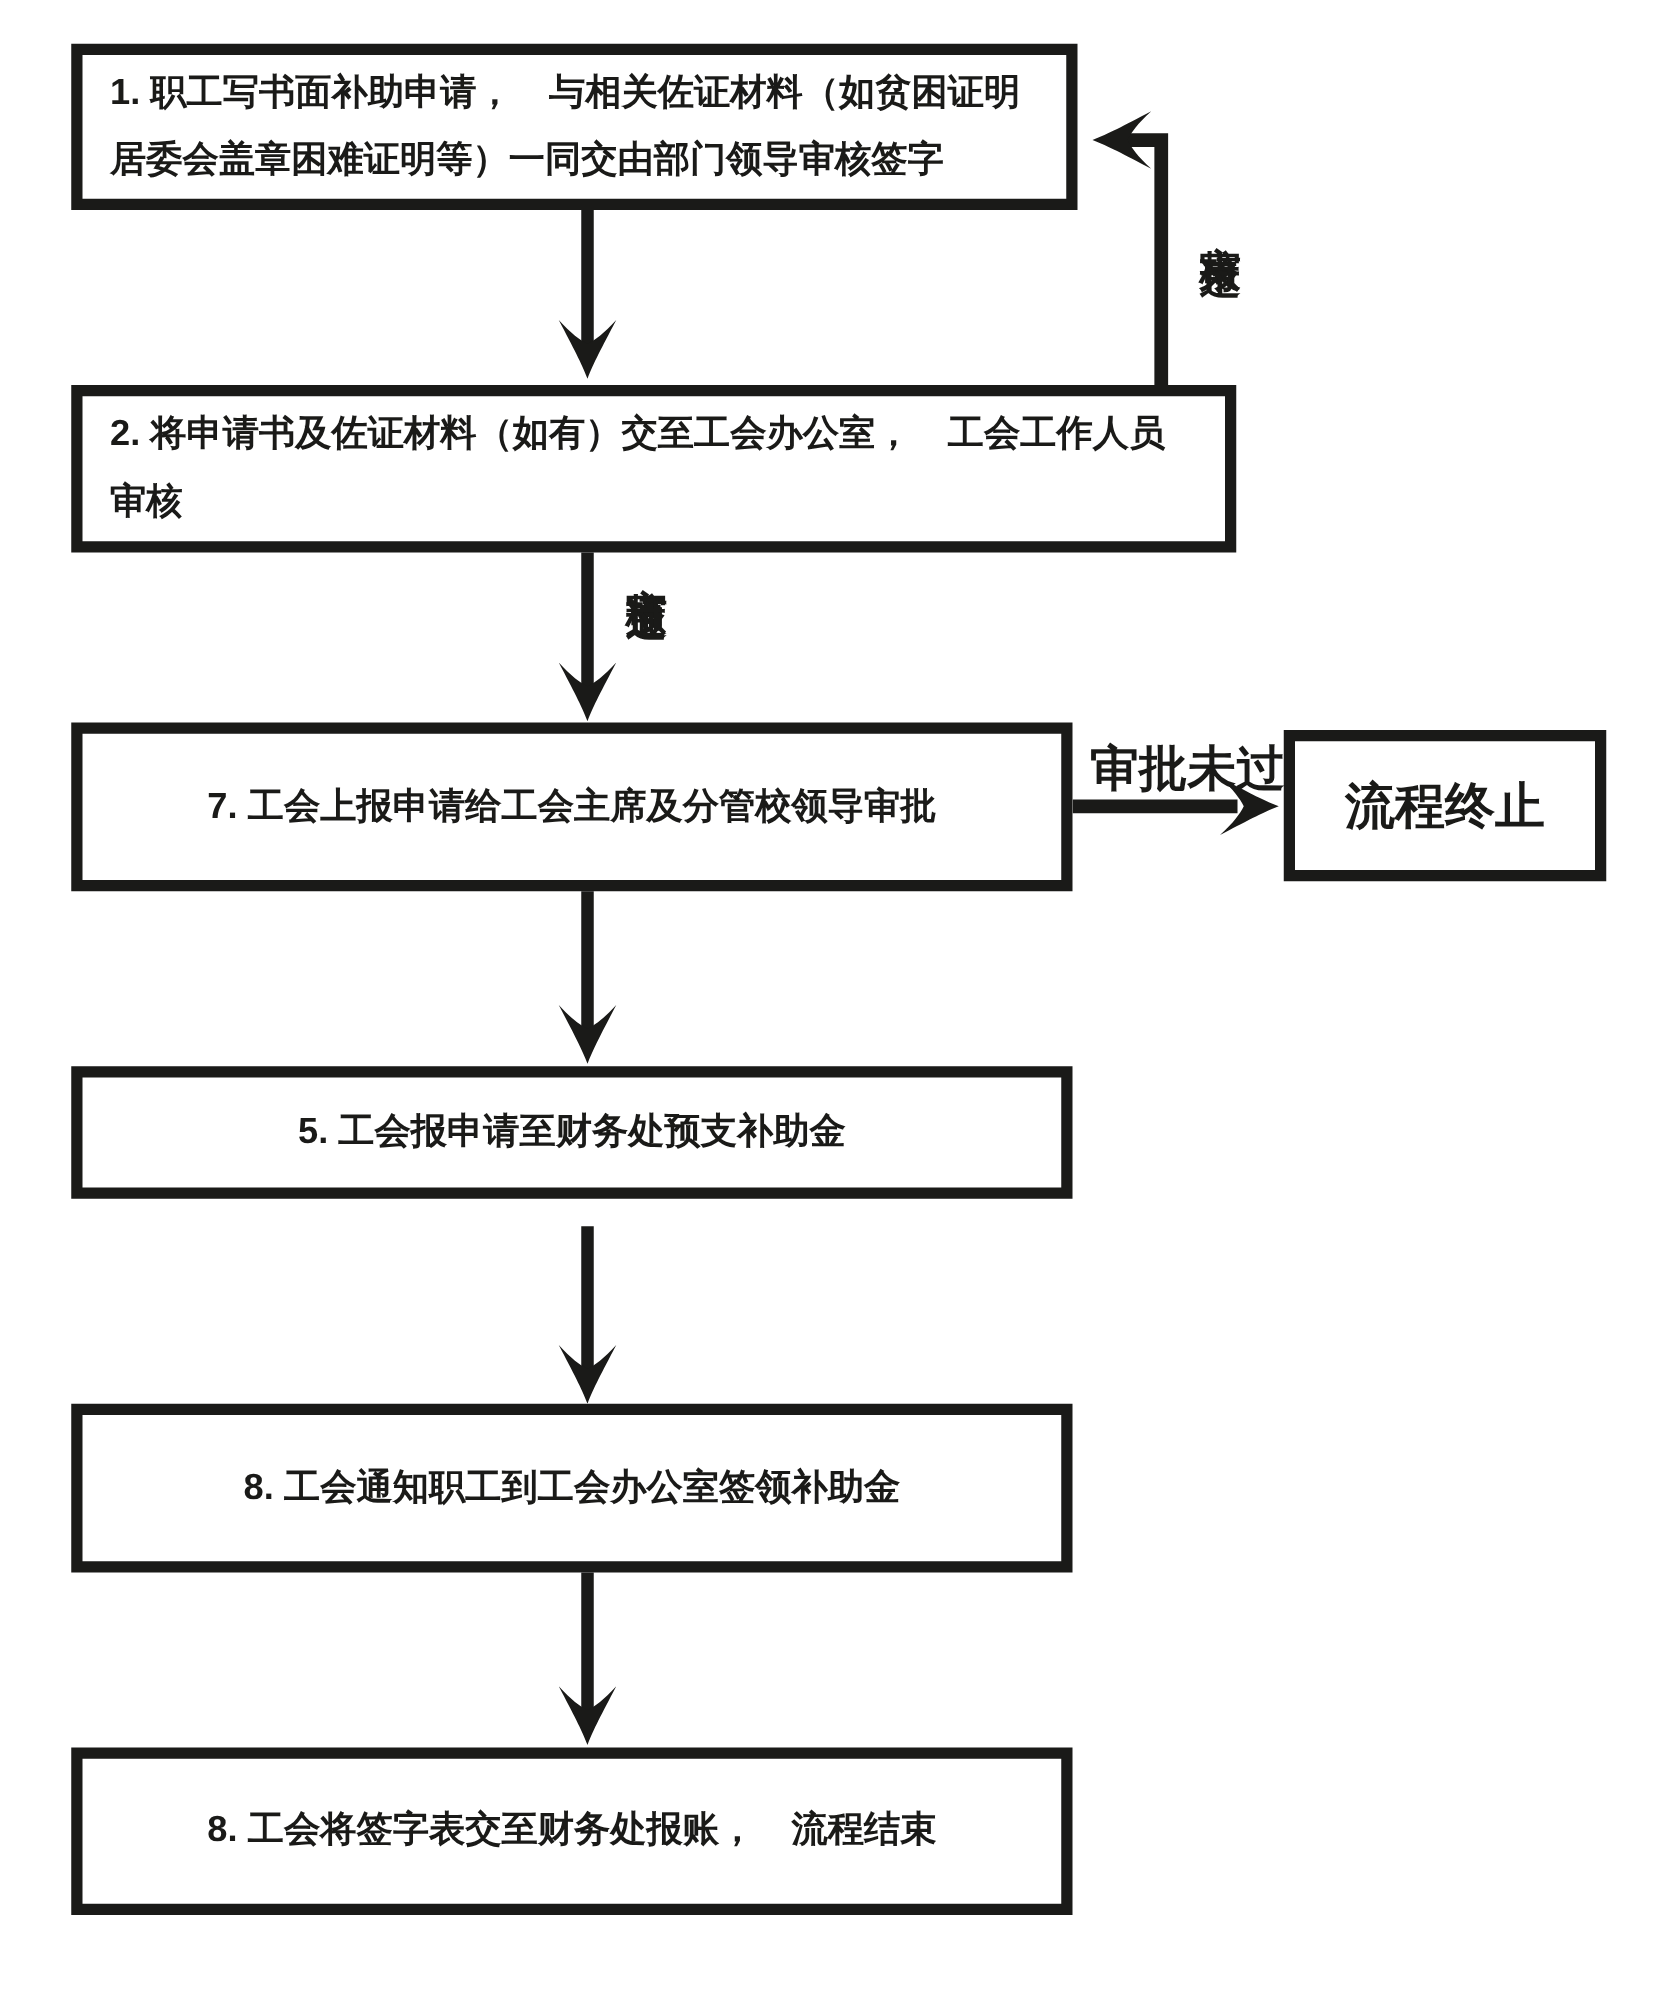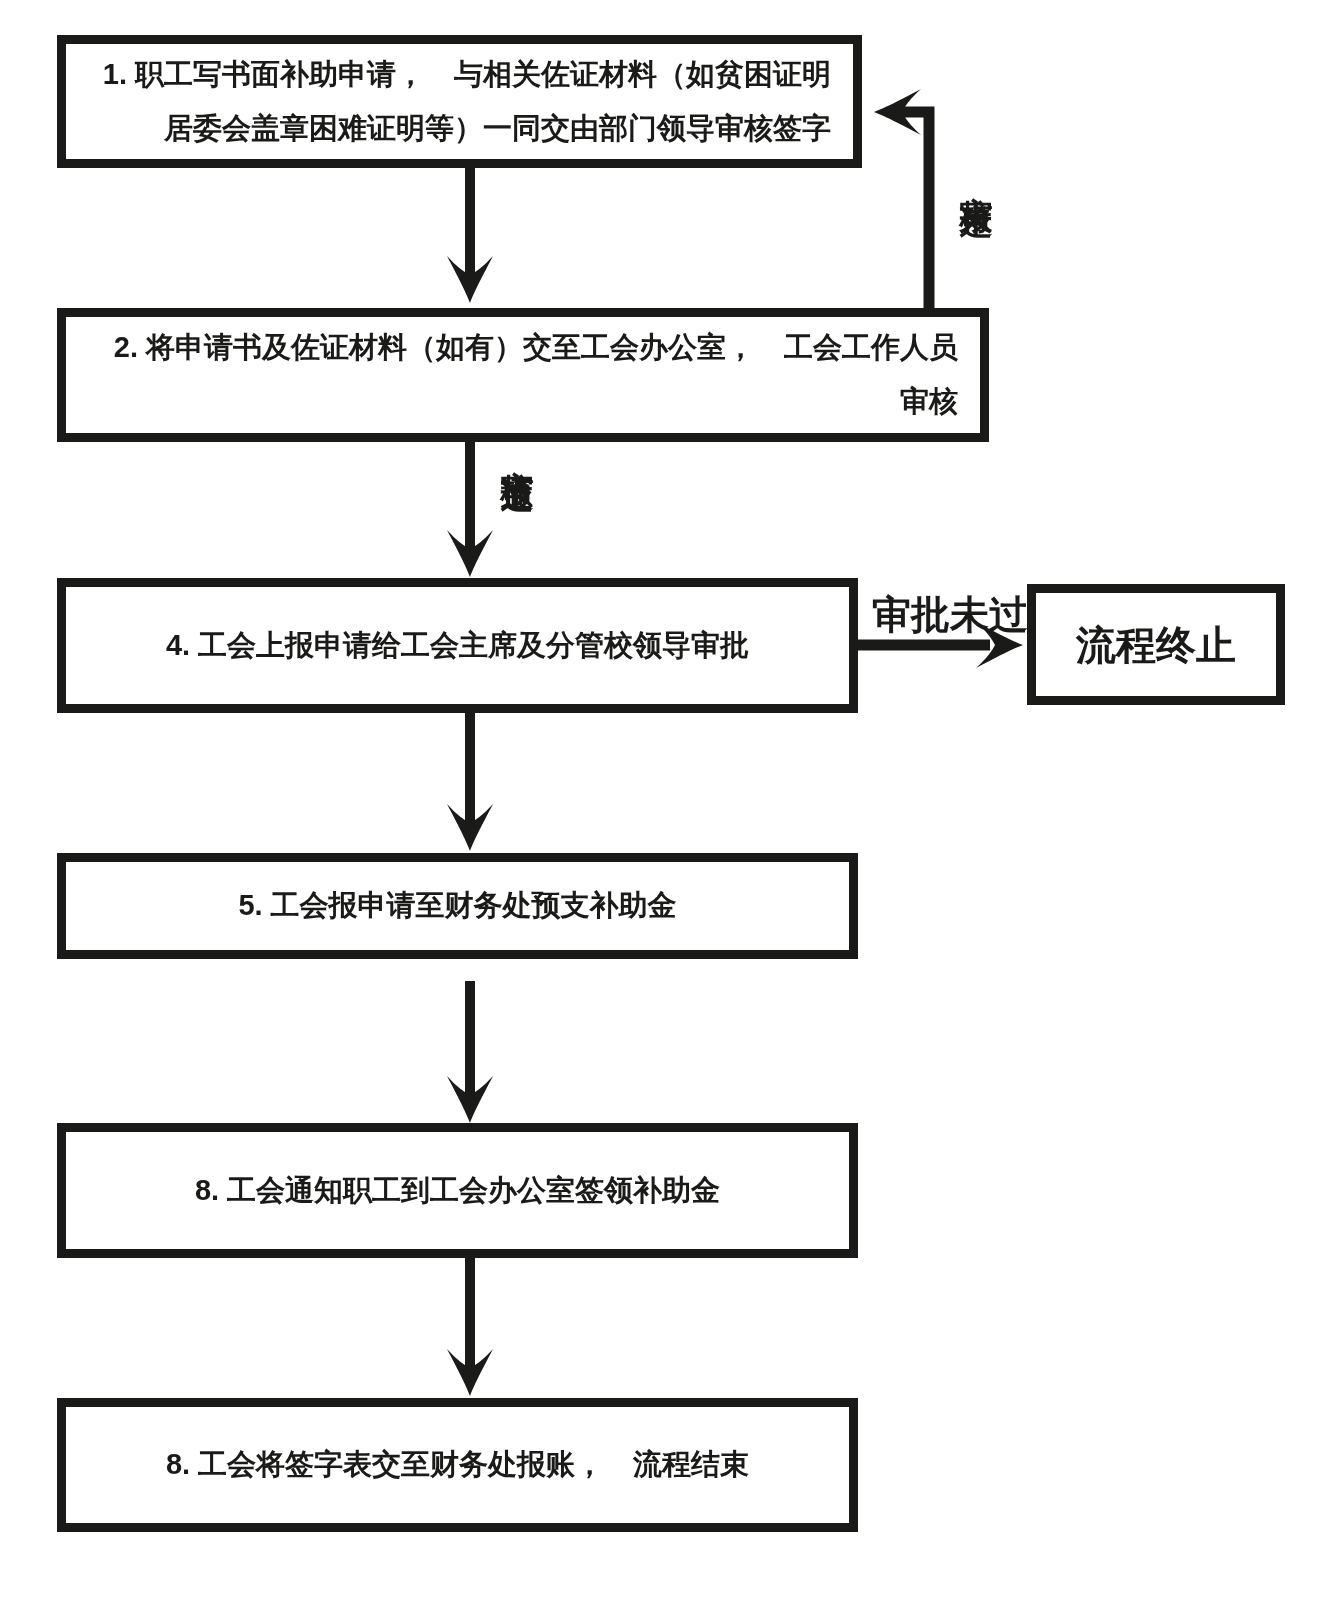--- a/index.html
+++ b/index.html
@@ -25,21 +25,21 @@
     pointer-events: none;
   }
   .box {
     position: absolute;
     box-sizing: border-box;
     border: 9px solid #1a1a18;
     background: #ffffff;
     display: flex;
     align-items: center;
     justify-content: center;
-    text-align: right;
+    text-align: left;
     font-weight: 700;
     font-size: 29px;
     line-height: 1.85;
     padding: 0 22px;
   }
   .box-step1 { left: 57px;   top: 35px;   width: 805px; height: 133px; }
   .box-step2 { left: 57px;   top: 308px;  width: 932px; height: 134px; }
   .box-step4 { left: 57px;   top: 578px;  width: 801px; height: 135px; }
   .box-step5 { left: 57px;   top: 853px;  width: 801px; height: 106px; }
   .box-step6 { left: 57px;   top: 1123px; width: 801px; height: 135px; }
@@ -114,21 +114,21 @@
 
   <div class="box box-step1">
     <span>1. 职工写书面补助申请，　与相关佐证材料（如贫困证明居委会盖章困难证明等）一同交由部门领导审核签字</span>
   </div>
 
   <div class="box box-step2">
     <span>2. 将申请书及佐证材料（如有）交至工会办公室，　工会工作人员审核</span>
   </div>
 
   <div class="box box-step4">
-    <span>4. 工会上报申请给工会主席及分管校领导审批</span>
+    <span>7. 工会上报申请给工会主席及分管校领导审批</span>
   </div>
 
   <div class="box box-step5">
     <span>5. 工会报申请至财务处预支补助金</span>
   </div>
 
   <div class="box box-step6">
     <span>8. 工会通知职工到工会办公室签领补助金</span>
   </div>
 

